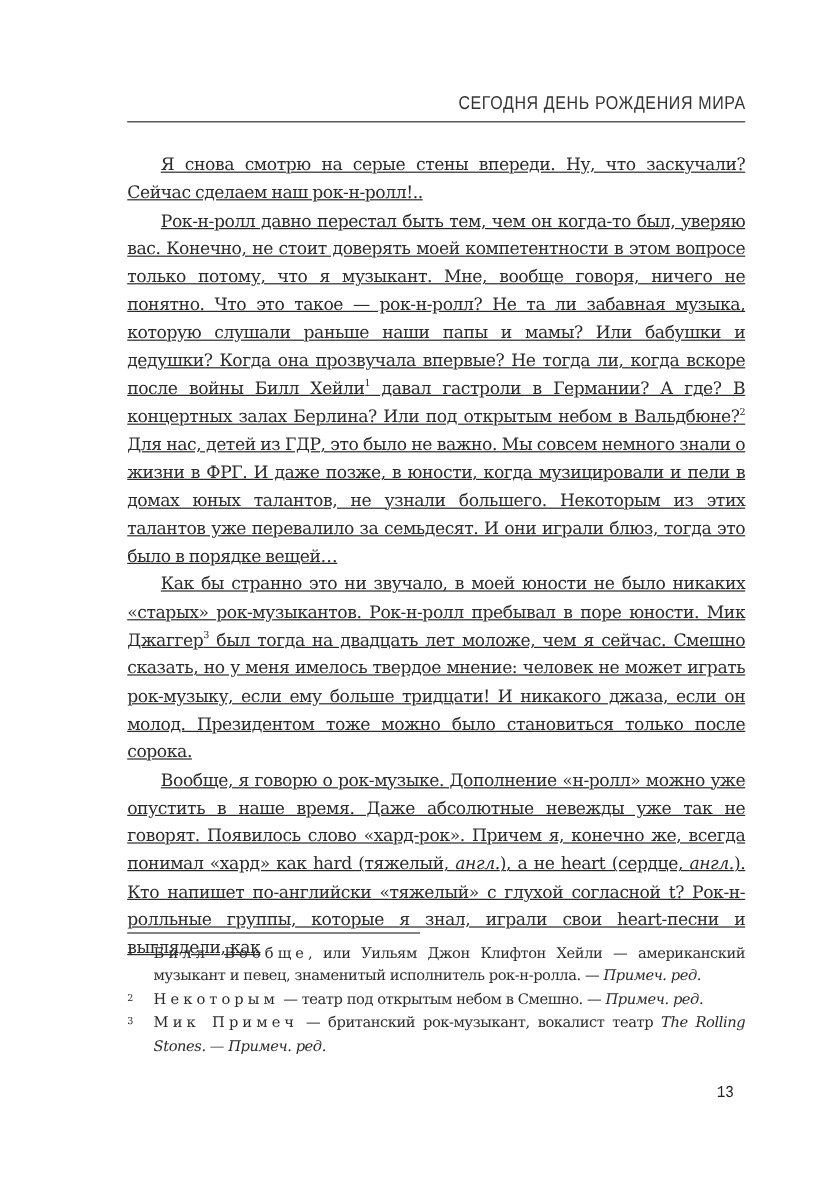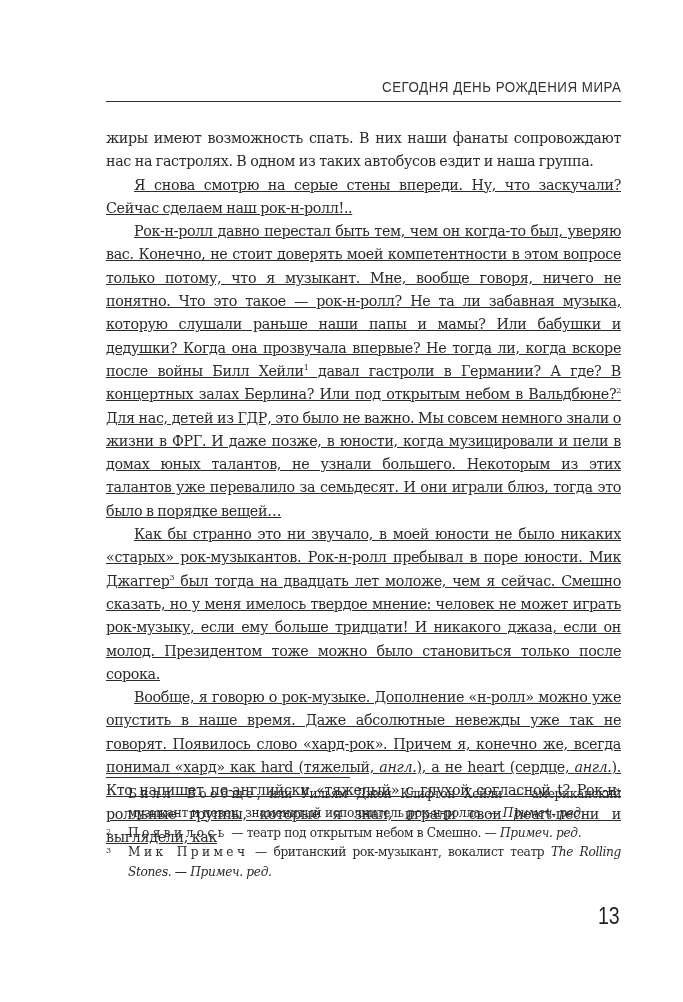--- a/index.html
+++ b/index.html
@@ -30,50 +30,49 @@
     position: absolute; left: 70px; top: 785px; width: 515px;
     font-family: "DejaVu Serif", serif;
     font-size: 12.2px; line-height: 19.4px; color: #2b2b2b;
     letter-spacing: -0.35px;
   }
   .fn { position: relative; padding-left: 22px; text-align: justify; }
   .fn-num { position: absolute; left: 0; top: -2px; font-size: 8px; }
   .spaced { letter-spacing: 3.4px; }
   .page-number {
     position: absolute; left: 560px; top: 903px;
-    font-family: Liberation Sans, sans-serif; font-size: 23px; color: #222;
+    font-family: Liberation Mono, monospace; font-size: 14px; color: #222;
   }
   .page-number span { display: inline-block; transform: scaleX(0.85); }
   i { font-style: italic; }
 </style>
 </head>
 <body>
 
 <div class="page">
 
   <div class="running-head">
     <span>СЕГОДНЯ ДЕНЬ РОЖДЕНИЯ МИРА</span>
   </div>
 
   <div class="body-text">
-    <p>жиры имеют возможность спать. В них наши фанаты сопровождают нас на гастролях. В одном из таких автобусов ездит и наша группа.</p>
     <p class="indent">Я снова смотрю на серые стены впереди. Ну, что заскучали? Сейчас сделаем наш рок-н-ролл!..</p>
     <p class="indent"><span>Рок-н-ролл давно перестал быть тем, чем он когда-то был, уверяю вас. Конечно, не стоит доверять моей компетентности в этом вопросе только потому, что я музыкант. Мне, вообще говоря, ничего не понятно. Что это такое — рок-н-ролл? Не та ли забавная музыка, которую слушали раньше наши папы и мамы? Или бабушки и дедушки? Когда она прозвучала впервые? Не тогда ли, когда вскоре после войны Билл Хейли</span><sup>1</sup><span> давал гастроли в Германии? А где? В концертных залах Берлина? Или под открытым небом в Вальдбюне?</span><sup>2</sup><span> Для нас, детей из ГДР, это было не важно. Мы совсем немного знали о жизни в ФРГ. И даже позже, в юности, когда музицировали и пели в домах юных талантов, не узнали большего. Некоторым из этих талантов уже перевалило за семьдесят. И они играли блюз, тогда это было в порядке вещей…</span></p>
     <p class="indent"><span>Как бы странно это ни звучало, в моей юности не было никаких «старых» рок-музыкантов. Рок-н-ролл пребывал в поре юности. Мик Джаггер</span><sup>3</sup><span> был тогда на двадцать лет моложе, чем я сейчас. Смешно сказать, но у меня имелось твердое мнение: человек не может играть рок-музыку, если ему больше тридцати! И никакого джаза, если он молод. Президентом тоже можно было становиться только после сорока.</span></p>
     <p class="indent"><span>Вообще, я говорю о рок-музыке. Дополнение «н-ролл» можно уже опустить в наше время. Даже абсолютные невежды уже так не говорят. Появилось слово «хард-рок». Причем я, конечно же, всегда понимал «хард» как hard (тяжелый, </span><i>англ.</i><span>), а не heart (сердце, </span><i>англ.</i><span>). Кто напишет по-английски «тяжелый» с глухой согласной t? Рок-н-ролльные группы, которые я знал, играли свои heart-песни и выглядели, как</span></p>
   </div>
 
   <div class="fn-rule"></div>
 
   <div class="footnotes">
     <div class="fn">
       <span class="fn-num">1</span><span class="spaced">Билл Вообще</span><span>, или Уильям Джон Клифтон Хейли — американский музыкант и певец, знаменитый исполнитель рок-н-ролла. — </span><i>Примеч. ред.</i>
     </div>
     <div class="fn">
-      <span class="fn-num">2</span><span class="spaced">Появилось</span><span> — театр под открытым небом в Смешно. — </span><i>Примеч. ред.</i>
+      <span class="fn-num">2</span><span class="spaced">Некоторым</span><span> — театр под открытым небом в Смешно. — </span><i>Примеч. ред.</i>
     </div>
     <div class="fn">
       <span class="fn-num">3</span><span class="spaced">Мик Примеч</span><span> — британский рок-музыкант, вокалист театр </span><i>The Rolling Stones</i><i>. — </i><i>Примеч. ред.</i>
     </div>
   </div>
 
   <div class="page-number">
     <span>13</span>
   </div>
 

